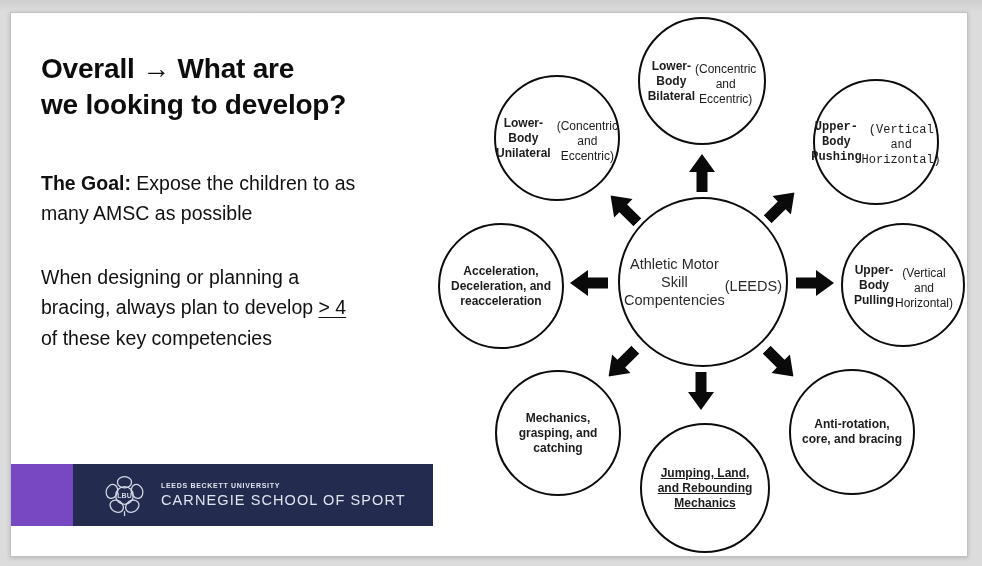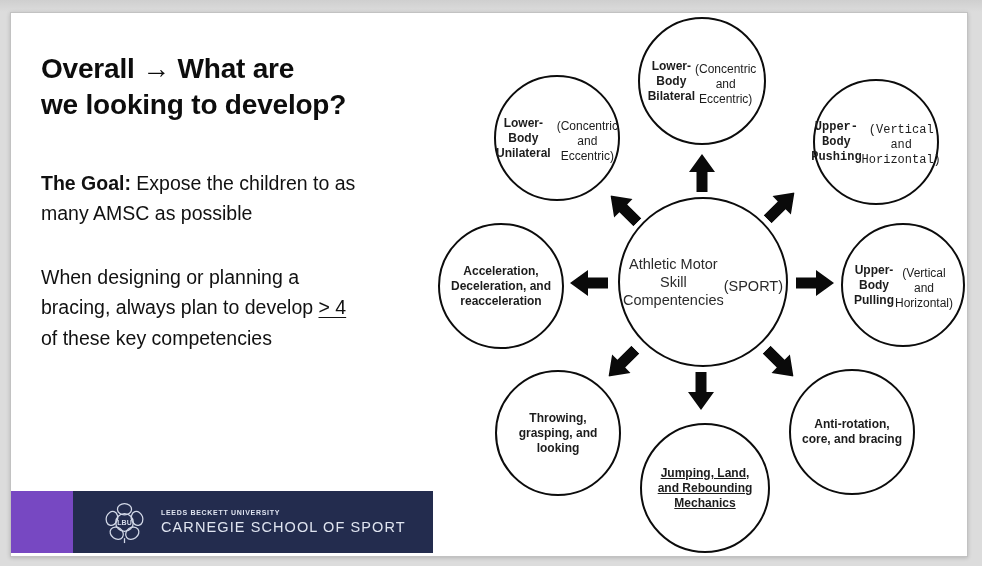--- a/index.html
+++ b/index.html
@@ -35,21 +35,21 @@
   .arrow svg{display:block;width:38px;height:30px;}
   .a-up{left:672px;top:145px;transform:rotate(-90deg);}
   .a-ur{left:751px;top:178px;transform:rotate(-45deg);}
   .a-right{left:785px;top:255px;transform:rotate(0deg);}
   .a-dr{left:750px;top:335px;transform:rotate(45deg);}
   .a-down{left:671px;top:363px;transform:rotate(90deg);}
   .a-dl{left:592px;top:335px;transform:rotate(135deg);}
   .a-left{left:559px;top:255px;transform:rotate(180deg);}
   .a-ul{left:594px;top:181px;transform:rotate(-135deg);}
   
-  .banner{position:absolute;left:0;top:478px;height:62px;display:flex;border-radius:8px;}
+  .banner{position:absolute;left:0;top:451px;height:62px;display:flex;border-radius:8px;}
   .purple{width:62px;height:62px;background:#7748C2;}
   .navy{width:360px;height:62px;background:#232C4E;display:flex;align-items:center;padding-left:28px;box-sizing:border-box;}
   .logo-text{margin-left:13px;color:#E3E7F0;}
   .uni{font-size:7px;font-weight:700;letter-spacing:.7px;margin-bottom:3px;color:#dfe4f0;}
   .school{font-size:14.5px;font-weight:400;letter-spacing:1.1px;color:#dfe4f0;}
 </style>
 </head>
 <body>
 
 <div class="stage">
@@ -61,21 +61,21 @@
       <p class="body-text"><span class="b">The Goal:</span><span> Expose the children to as
 many AMSC as possible</span></p>
       <p class="body-text"><span>When designing or planning a
 bracing, always plan to develop </span><span class="u">&gt; 4</span><span>
 of these key competencies</span></p>
     </div>
 
     <div>
       <div class="node n-center">
         <div class="nt">Athletic Motor Skill Compentencies</div>
-        <div class="ns">(SPORT)</div>
+        <div class="ns">(LEEDS)</div>
       </div>
 
       <div class="node n-top">
         <div class="nt">Lower-Body Bilateral</div>
         <div class="ns">(Concentric and Eccentric)</div>
       </div>
       <div class="node n-tr">
         <div class="nt">Upper-Body Pushing</div>
         <div class="ns">(Vertical and Horizontal)</div>
       </div>
@@ -85,21 +85,21 @@
       </div>
       <div class="node n-br">
         <div class="nt">Anti-rotation, core, and bracing</div>
 
       </div>
       <div class="node n-bottom">
         <div class="nt">Jumping, Land, and Rebounding Mechanics</div>
 
       </div>
       <div class="node n-bl">
-        <div class="nt">Throwing, grasping, and looking</div>
+        <div class="nt">Mechanics, grasping, and catching</div>
 
       </div>
       <div class="node n-left">
         <div class="nt">Acceleration, Deceleration, and reacceleration</div>
 
       </div>
       <div class="node n-tl">
         <div class="nt">Lower-Body Unilateral</div>
         <div class="ns">(Concentric and Eccentric)</div>
       </div>

